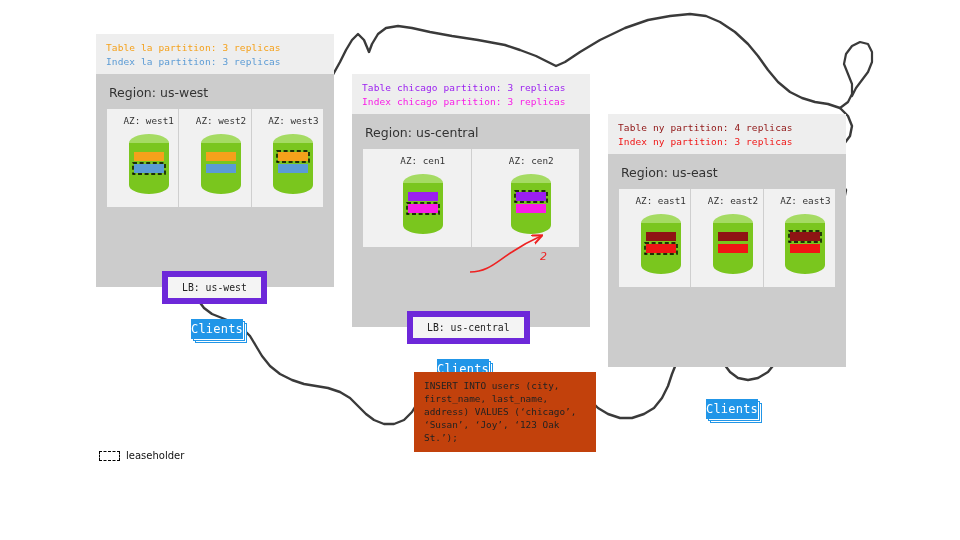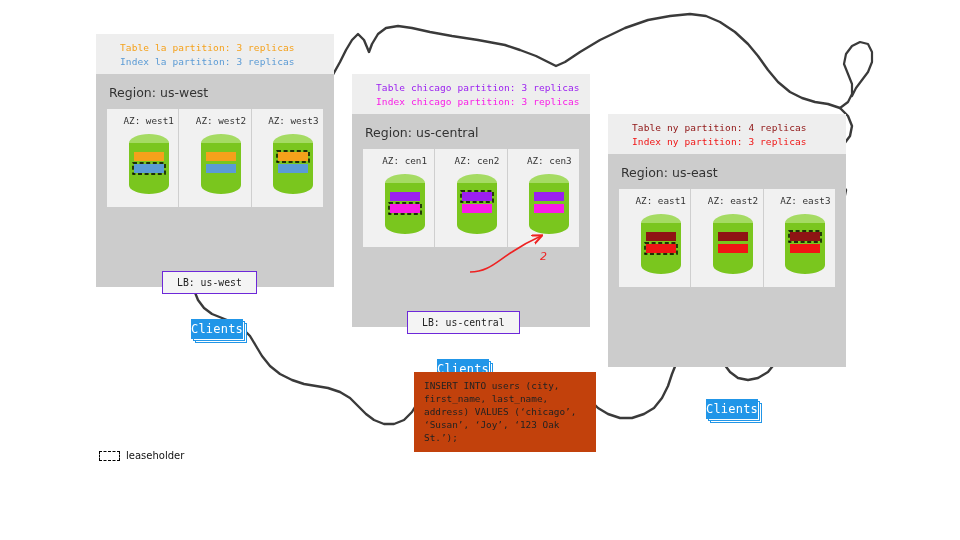--- a/index.html
+++ b/index.html
@@ -14,21 +14,21 @@
   }
   #stage { position: absolute; left:0; top:0; width:960px; height:540px; }
 
   
   #map-layer { position:absolute; left:0; top:0; width:960px; height:540px; }
 
   
   .region-panel { position:absolute; }
   .panel-header {
     background:#eeeeee;
-    padding:7px 10px 6px 24px;
+    padding:7px 10px 6px 10px;
     line-height:13.5px;
   }
   .panel-header .ln {
     display:block;
     font-family:"DejaVu Sans Mono", monospace;
     font-size:9.5px;
     letter-spacing:0.1px;
     white-space:nowrap;
   }
   .panel-body {
@@ -62,21 +62,21 @@
     white-space:nowrap;
     display:block;
     margin-bottom:7px;
   }
   .cyl-wrap { display:flex; justify-content:center; }
 
   
   .lb-box {
     position:absolute;
     background:#f4f4f4;
-    border:1px solid #6d28d9;
+    border:6px solid #6d28d9;
     font-family:"DejaVu Sans Mono", monospace;
     font-size:9.8px;
     color:#222;
     padding:5px 14px;
     white-space:nowrap;
     text-align:left;
     z-index:6;
   }
 
   
@@ -259,32 +259,20 @@
             <svg width="48" height="64" viewBox="0 0 48 64">
               <ellipse cx="24" cy="10" rx="20" ry="9" fill="#a5db63"></ellipse>
               <rect x="4" y="10" width="40" height="42" fill="#7ac61e"></rect>
               <ellipse cx="24" cy="52" rx="20" ry="9" fill="#7ac61e"></ellipse>
               <rect x="9" y="19" width="30" height="9" fill="#9b1ff0"></rect>
               <rect x="9" y="31" width="30" height="9" fill="#f91ce6"></rect>
               <rect x="8" y="18" width="32" height="11" fill="none" stroke="#000" stroke-width="1.4" stroke-dasharray="4,2.6"></rect>
             </svg>
           </div>
         </div>
-        <div class="az-cell">
-          <span class="az-label">AZ: cen3</span>
-          <div class="cyl-wrap">
-            <svg width="48" height="64" viewBox="0 0 48 64">
-              <ellipse cx="24" cy="10" rx="20" ry="9" fill="#a5db63"></ellipse>
-              <rect x="4" y="10" width="40" height="42" fill="#7ac61e"></rect>
-              <ellipse cx="24" cy="52" rx="20" ry="9" fill="#7ac61e"></ellipse>
-              <rect x="9" y="19" width="30" height="9" fill="#9b1ff0"></rect>
-              <rect x="9" y="31" width="30" height="9" fill="#f91ce6"></rect>
-            </svg>
-          </div>
-        </div>
       </div>
       <div class="lb-box" style="left:55px; top:197px;">LB: us-central</div>
       <div class="clients" style="left:85px; top:245px;">
         <div class="sheet s1"></div>
         <div class="sheet s2"></div>
         <div class="sheet s3">Clients</div>
       </div>
     </div>
   </div>
 

